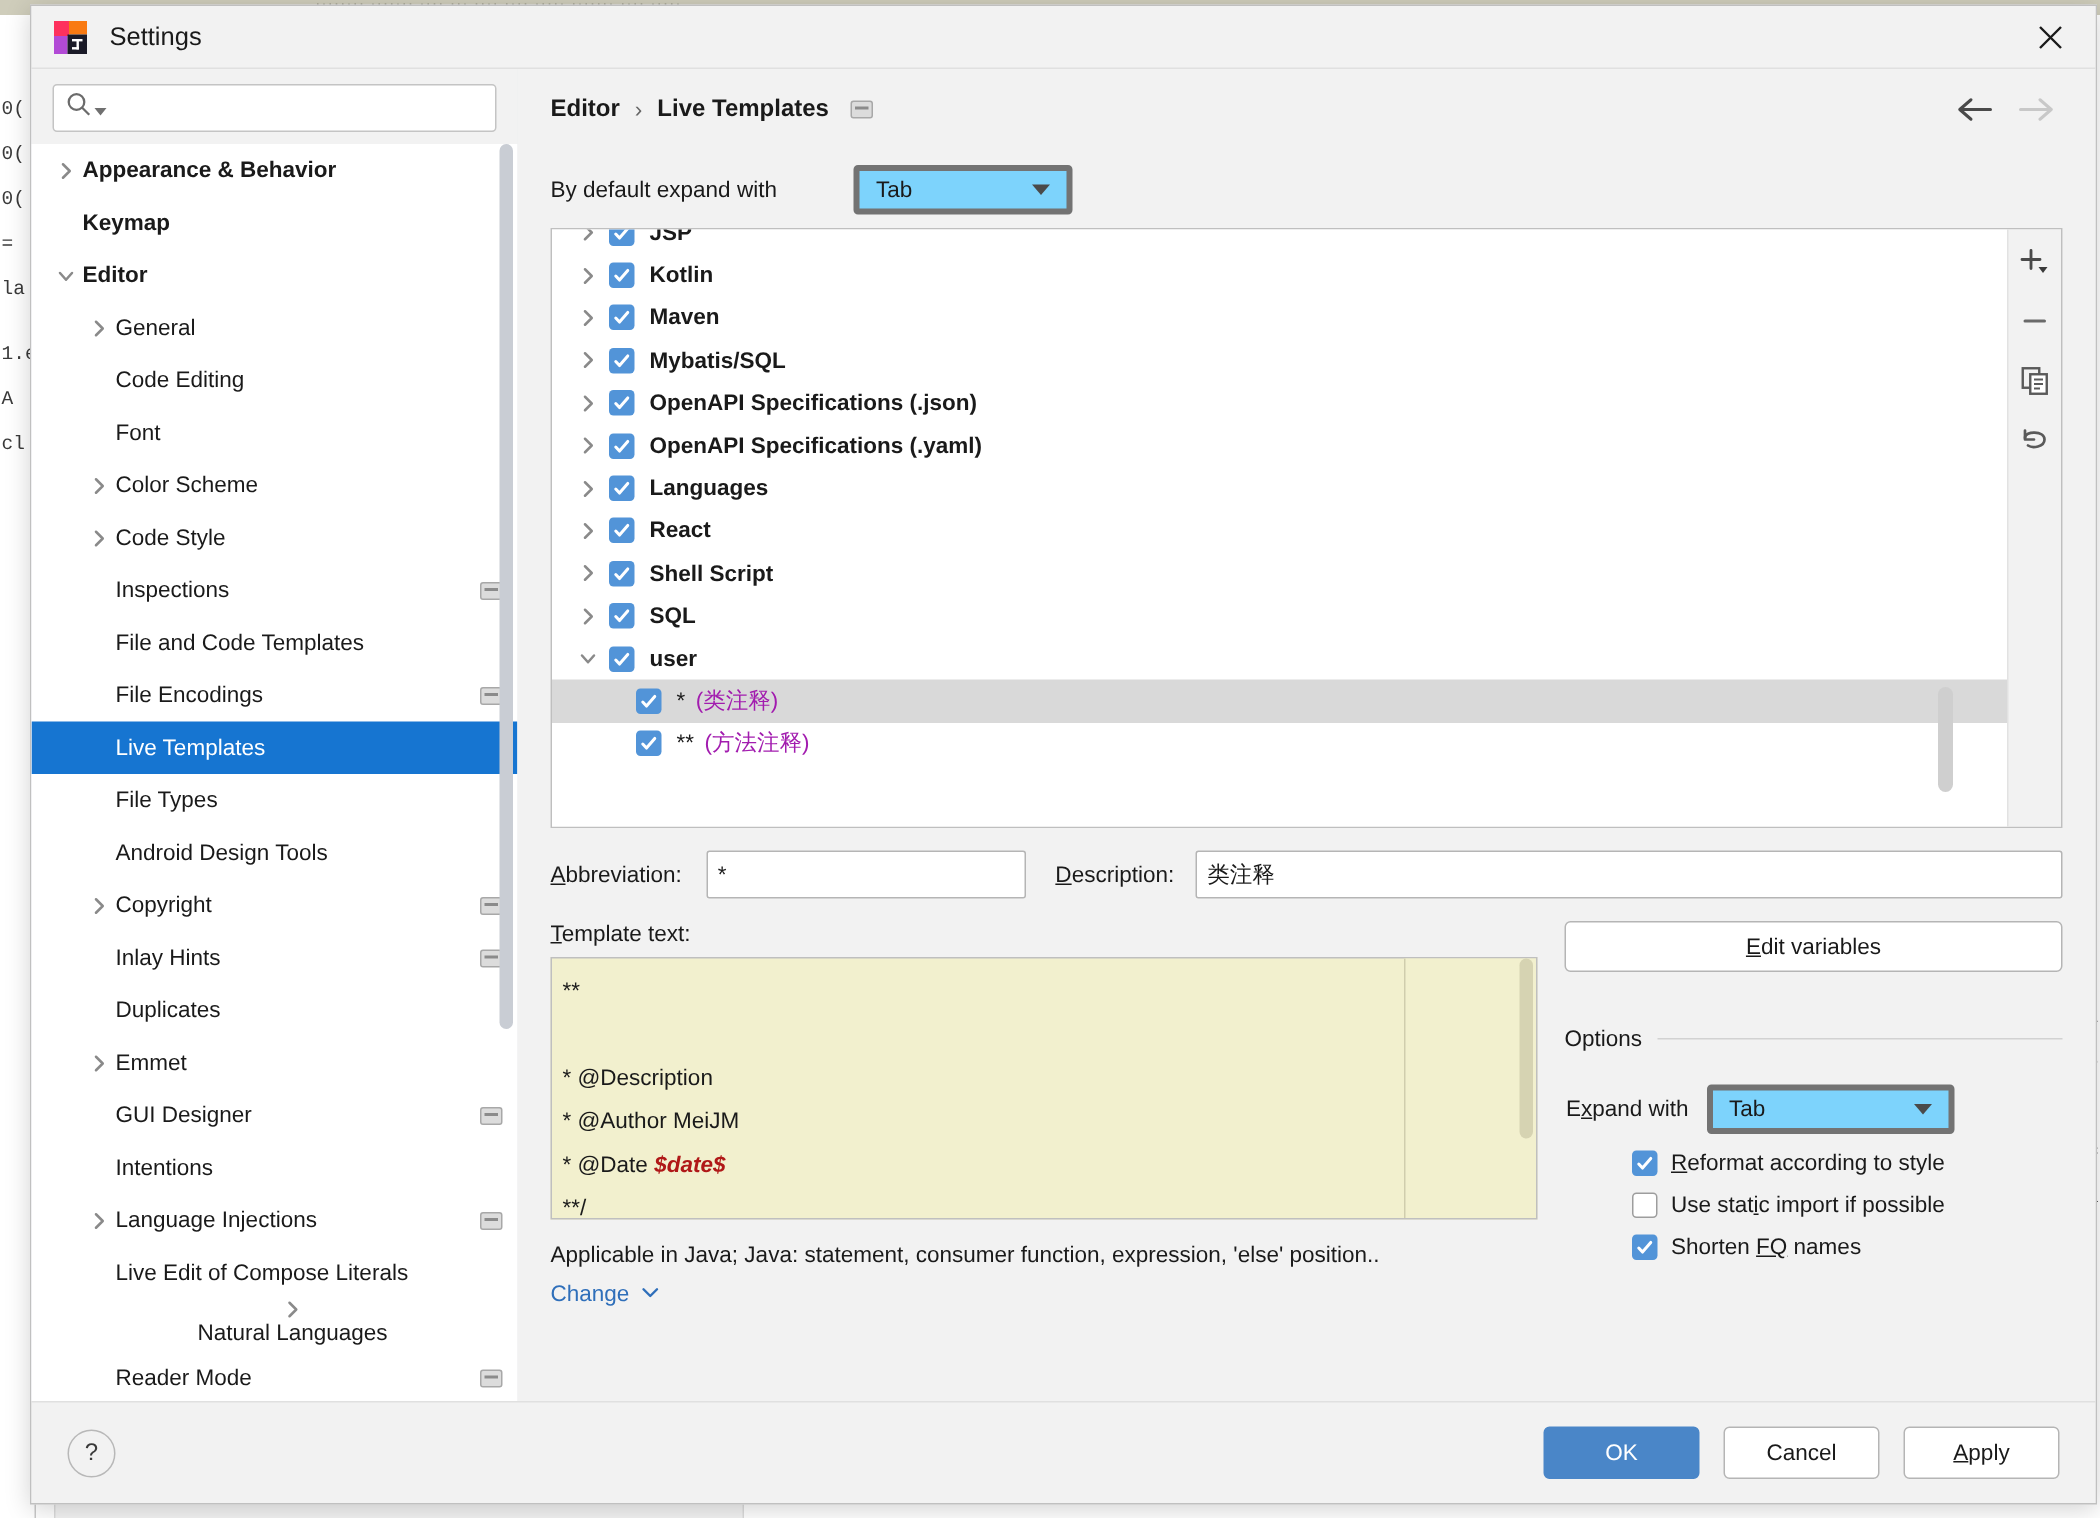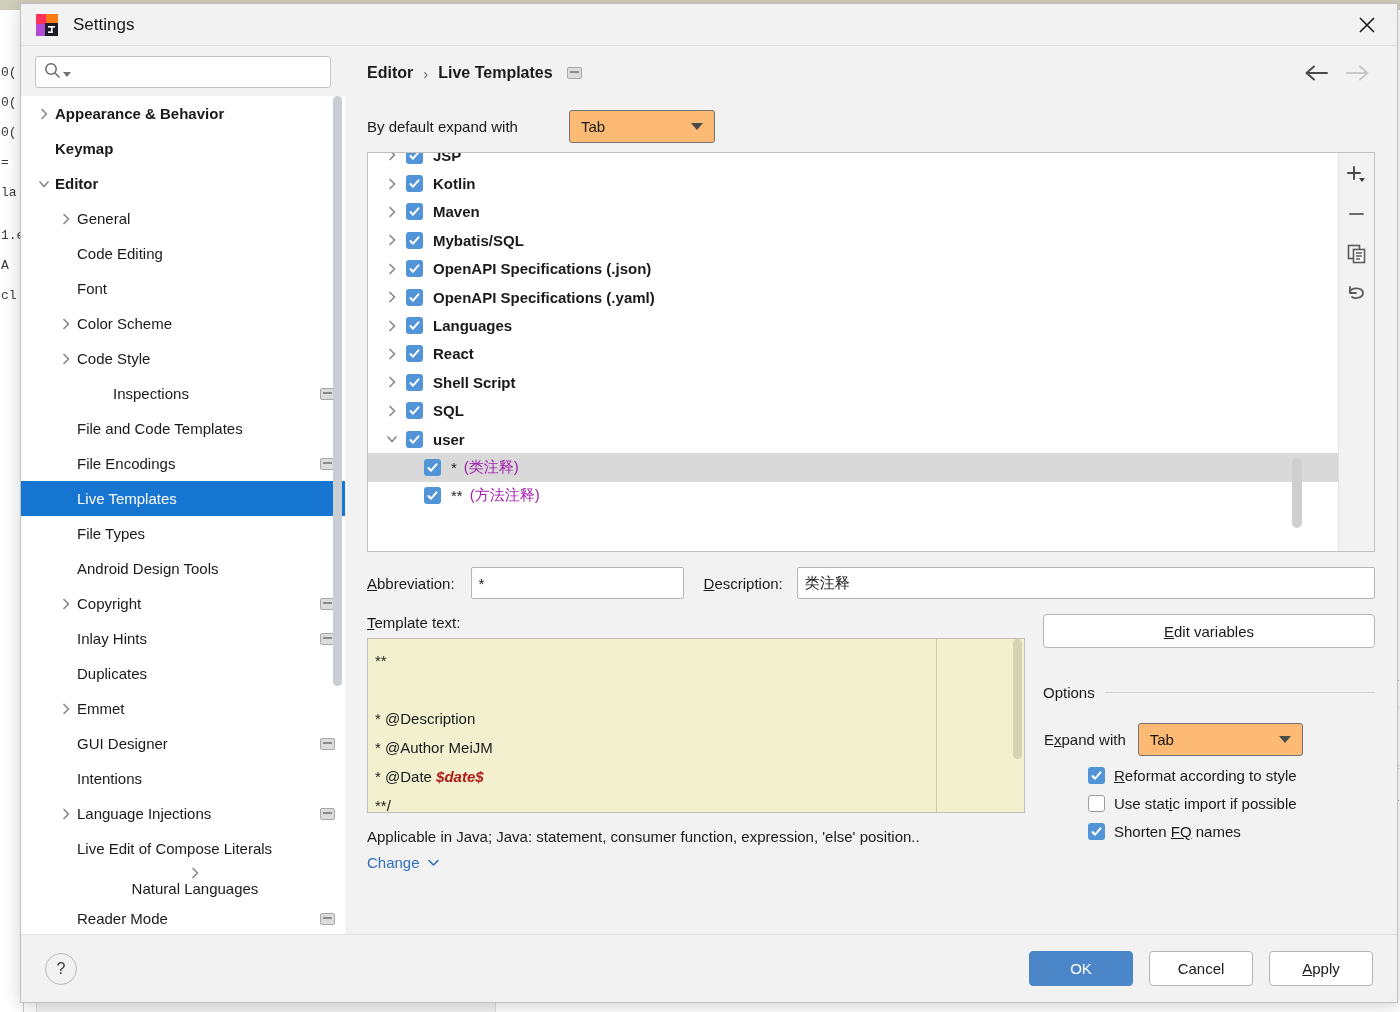--- a/index.html
+++ b/index.html
@@ -161,21 +161,21 @@
     width: 9px; height: 2px; background: #8b8b8b;
   }
   #nav-arrows { margin-left: auto; display: flex; gap: 16px; padding-right: 4px; }
   .nav-arrow-btn { cursor: pointer; display: flex; align-items: center; }
 
   #expand-row {
     height: 52px; min-height: 52px; display: flex; align-items: center; gap: 39px;
   }
   #expand-label { font-size: 15px; color: #1a1a1a; margin-right: 12px; }
   .combo {
-    height: 33px; background: #fdba74; border: 1px solid #737373;
+    height: 33px; background: #7dd3fc; border: 4px solid #737373;
     border-radius: 3px; display: flex; align-items: center;
     padding: 0 0 0 11px; cursor: pointer; position: relative;
   }
   .combo .val { font-size: 15px; color: #1a1a1a; flex: 1; }
   .combo .arrow-box {
     width: 34px; display: flex; align-items: center; justify-content: center;
   }
   .combo .arrow {
     width: 0; height: 0; border-left: 6px solid transparent;
     border-right: 6px solid transparent; border-top: 7px solid #4a4a4a;
@@ -428,21 +428,21 @@
               <span class="nav-label">Color Scheme</span>
             </div>
             <div class="nav-item" style="padding-left: 34px;">
               <span class="nav-arrow">
                 <svg width="14" height="14" viewBox="0 0 14 14">
                   <path d="M5 2.5 L9.5 7 L5 11.5" stroke="#8a8a8a" stroke-width="1.7" fill="none" stroke-linecap="round" stroke-linejoin="round"></path>
                 </svg>
               </span>
               <span class="nav-label">Code Style</span>
             </div>
-            <div class="nav-item" style="padding-left: 34px; gap: 36px;">
+            <div class="nav-item" style="padding-left: 34px;">
               <span class="nav-arrow"></span>
               <span class="nav-label">Inspections</span>
               <span class="nav-badge"></span>
             </div>
             <div class="nav-item" style="padding-left: 34px;">
               <span class="nav-arrow"></span>
               <span class="nav-label">File and Code Templates</span>
             </div>
             <div class="nav-item" style="padding-left: 34px;">
               <span class="nav-arrow"></span>

